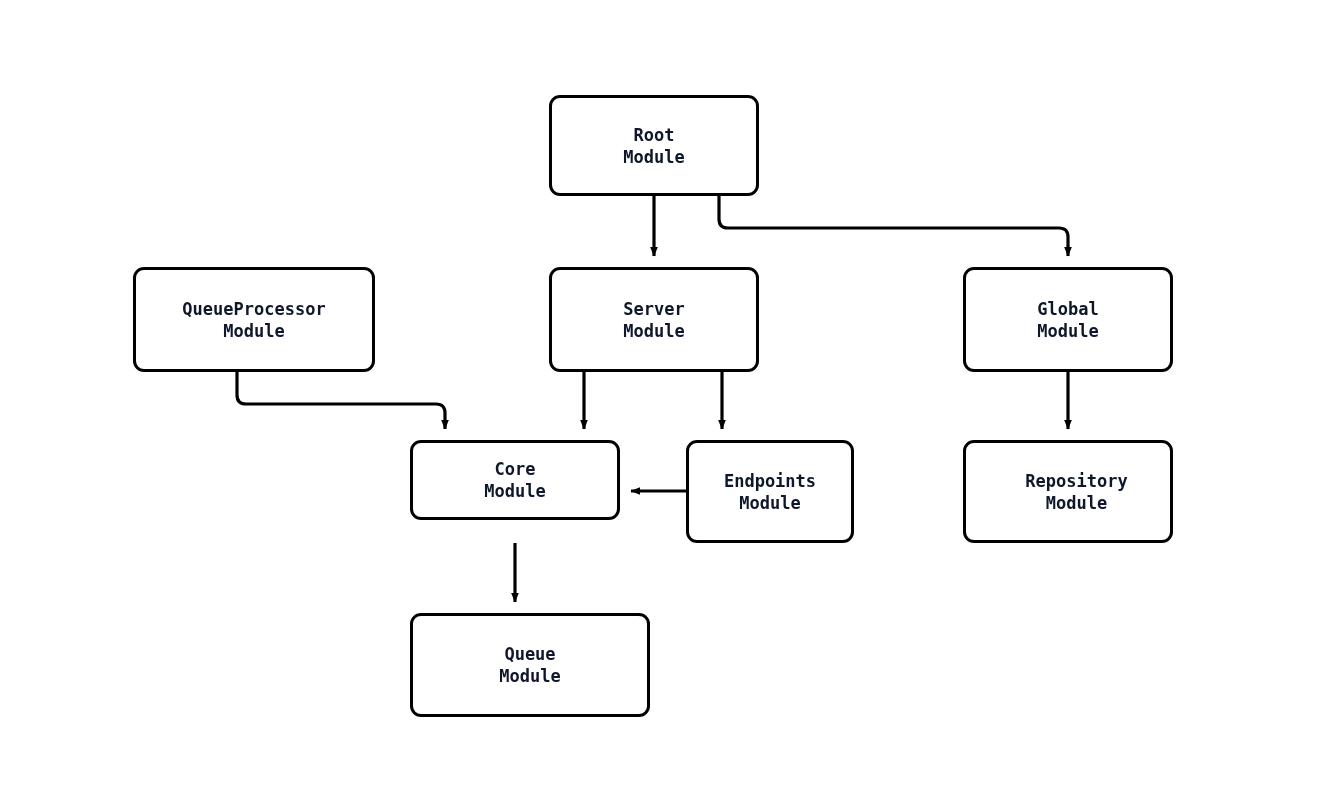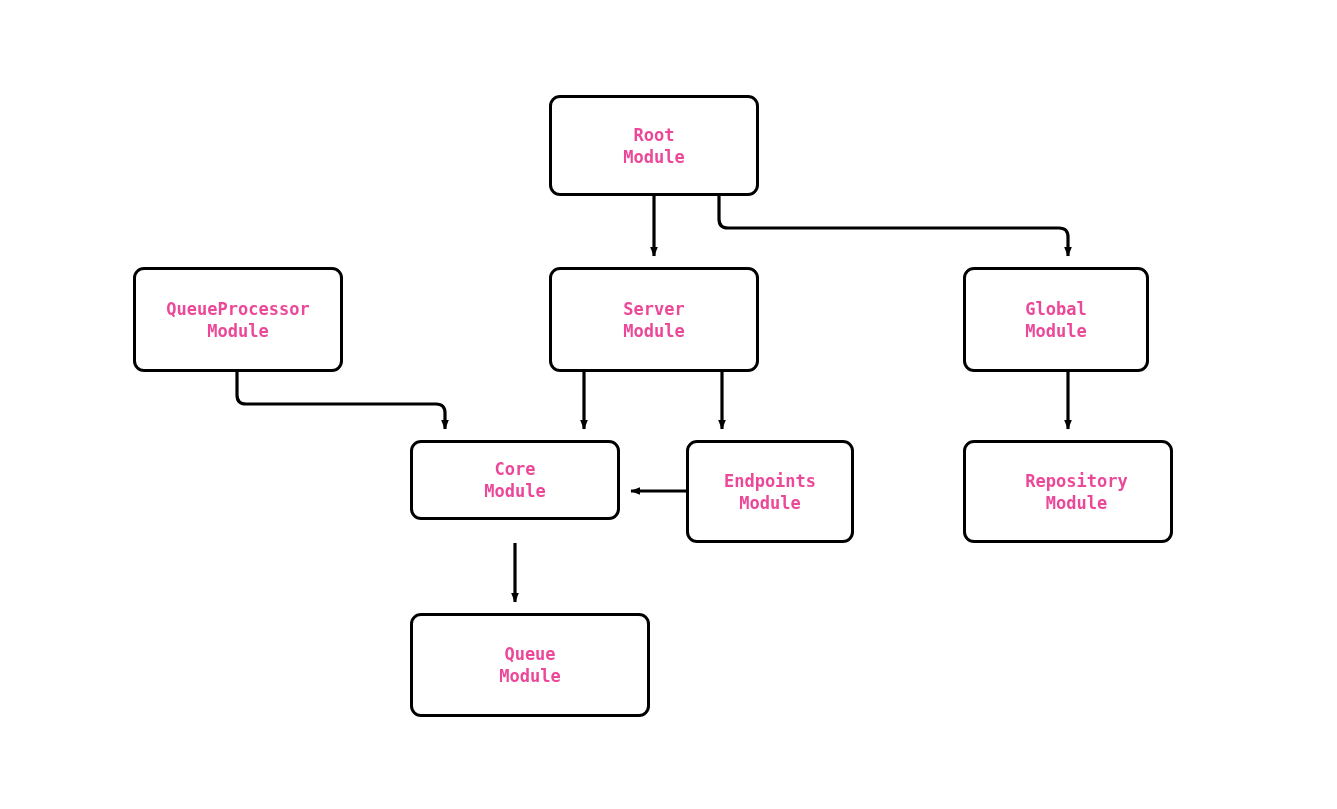--- a/index.html
+++ b/index.html
@@ -37,21 +37,21 @@
     flex-direction: column;
     align-items: center;
     justify-content: center;
     z-index: 2;
   }
   .node-label {
     font-family: "DejaVu Sans Mono", "Liberation Mono", monospace;
     font-size: 17px;
     font-weight: bold;
     line-height: 22px;
-    color: #ec4899;
+    color: #0f172a;
     text-align: center;
     white-space: pre;
     letter-spacing: 0px;
   }
 </style>
 </head>
 <body>
 
 <div id="diagram-root">
 
@@ -77,31 +77,31 @@
     <path d="M1068,372 L1068,429" fill="none" stroke="#000000" stroke-width="3.2" marker-end="url(#arrowhead)"></path>
 
     <path d="M515,543 L515,602" fill="none" stroke="#000000" stroke-width="3.2" marker-end="url(#arrowhead)"></path>
   </svg>
 
   <div class="node" style="left:549px; top:95px; width:210px; height:101px;">
     <div class="node-label">Root</div>
     <div class="node-label">Module</div>
   </div>
 
-  <div class="node" style="left:133px; top:267px; width:210px; height:105px;">
+  <div class="node" style="left:133px; top:267px; width:242px; height:105px;">
     <div class="node-label">QueueProcessor</div>
     <div class="node-label">Module</div>
   </div>
 
   <div class="node" style="left:549px; top:267px; width:210px; height:105px;">
     <div class="node-label">Server</div>
     <div class="node-label">Module</div>
   </div>
 
-  <div class="node" style="left:963px; top:267px; width:186px; height:105px;">
+  <div class="node" style="left:963px; top:267px; width:210px; height:105px;">
     <div class="node-label">Global</div>
     <div class="node-label">Module</div>
   </div>
 
   <div class="node" style="left:410px; top:440px; width:210px; height:80px;border-radius:11px;">
     <div class="node-label">Core</div>
     <div class="node-label">Module</div>
   </div>
 
   <div class="node" style="left:686px; top:440px; width:168px; height:103px;">

